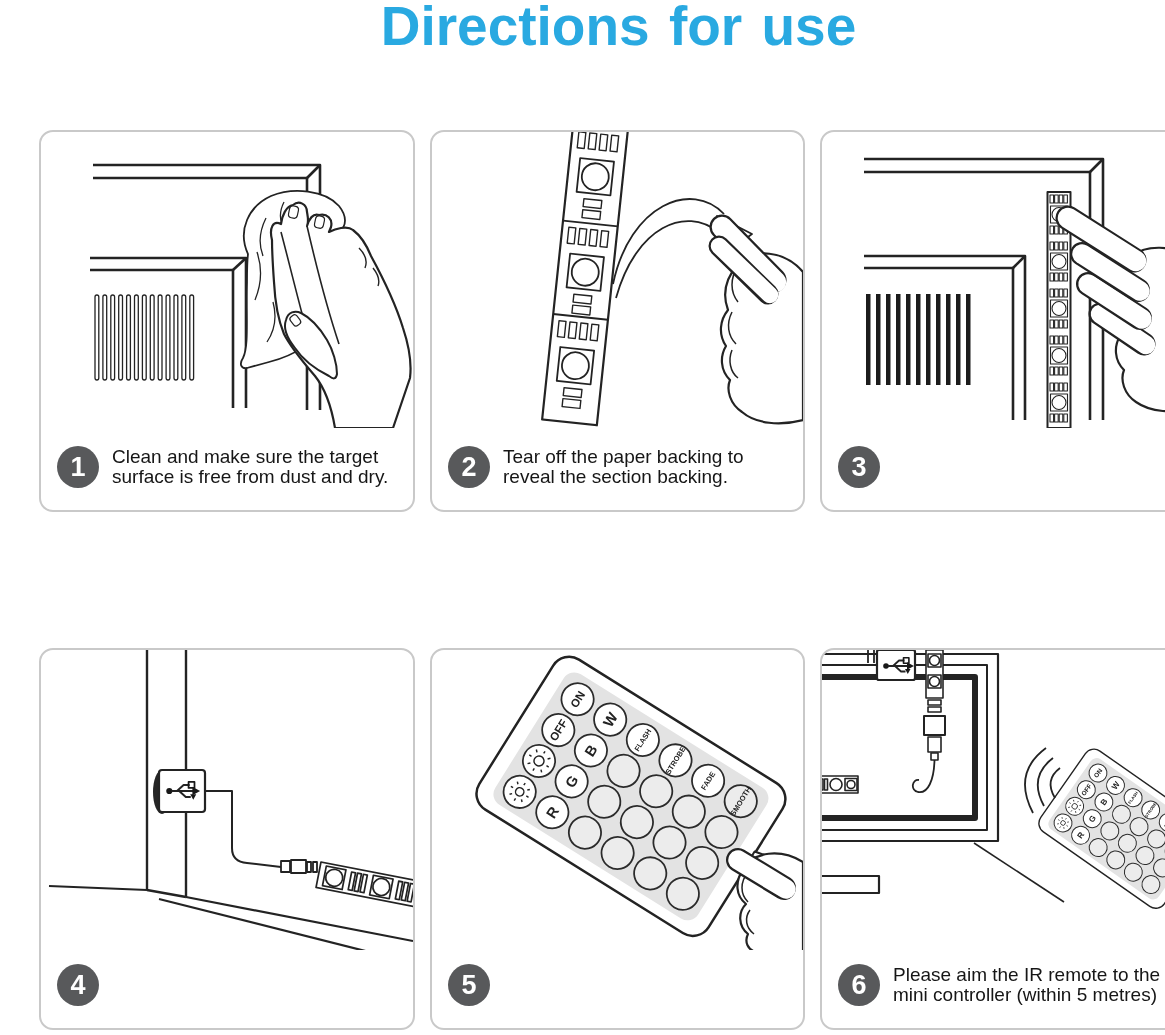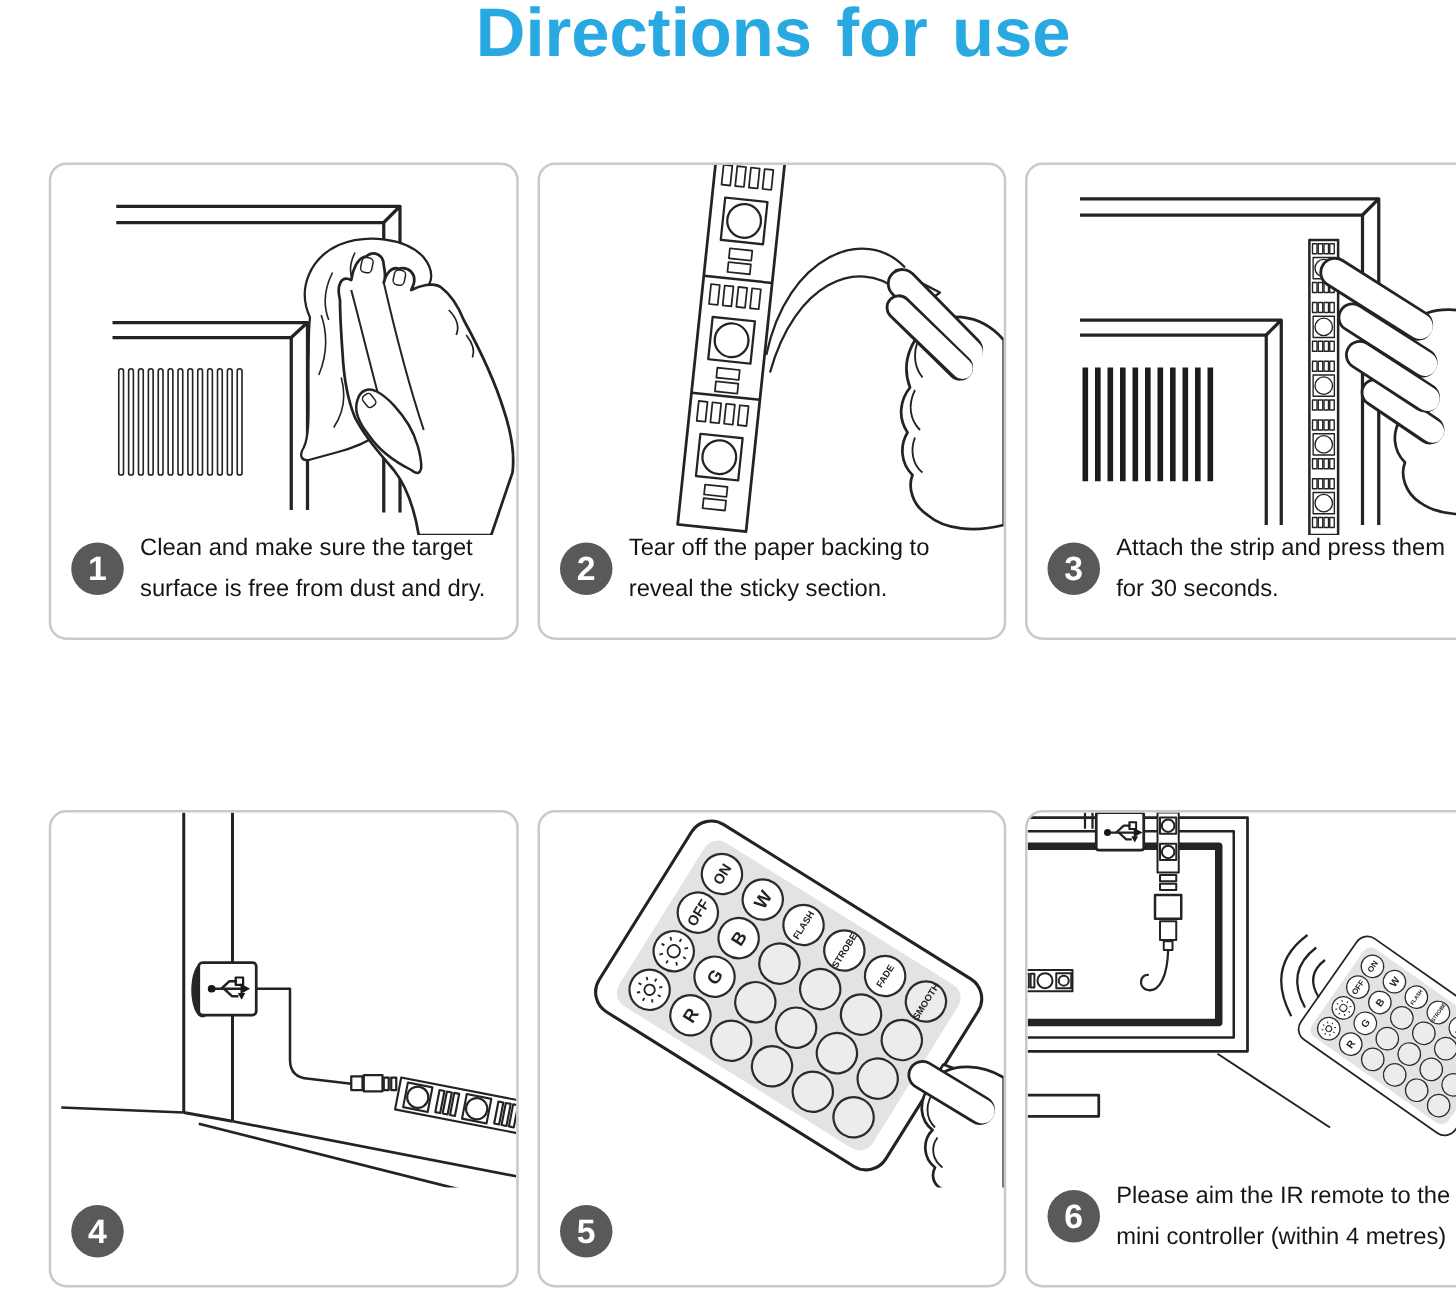--- a/index.html
+++ b/index.html
@@ -3,21 +3,21 @@
 <meta charset="utf-8">
 <style>
   html,body{margin:0;padding:0;background:#fff;width:1165px;height:1035px;font-family:"Liberation Sans",sans-serif;}
   .page{position:relative;width:1165px;height:1035px;overflow:hidden;background:#fff;margin-left:36px;}
   .title{position:absolute;top:-6px;left:0;width:100%;text-align:center;color:#29a9e1;font-size:55px;font-weight:bold;word-spacing:4px;}
   .grid{position:absolute;left:3px;top:130px;width:1159px;display:grid;grid-template-columns:376px 375px 376px;column-gap:15px;row-gap:136px;}
   .panel{height:382px;border:2px solid #c9c9c9;border-radius:14px;box-sizing:border-box;position:relative;overflow:hidden;background:#fff;}
   .illus{position:absolute;left:0;top:0;}
   .caption{position:absolute;left:16px;right:8px;bottom:22px;display:flex;align-items:center;gap:13px;}
   .step-num{flex:0 0 auto;width:42px;height:42px;border-radius:50%;background:#58595b;color:#fff;font-size:27px;font-weight:bold;display:flex;align-items:center;justify-content:center;}
-  .caption-text{font-size:19px;line-height:33px;color:#161616;white-space:pre-line;}
+  .caption-text{font-size:19px;line-height:20px;color:#161616;white-space:pre-line;}
   svg{display:block;}
   .ln{stroke:#232323;fill:none;}
   .wh{fill:#fff;stroke:#232323;}
   path,rect,circle,line{stroke-linejoin:round;}
 </style>
 </head>
 <body>
 
 <div class="page">
   <div class="title">Directions for use</div>
@@ -125,21 +125,21 @@
           </g>
           <g stroke-linecap="round">
             <line x1="287" y1="114" x2="336" y2="162" stroke="#232323" stroke-width="21"></line>
             <line x1="287" y1="114" x2="338" y2="163" stroke="#ffffff" stroke-width="16.5"></line>
           </g>
         </g>
       </svg>
       <div class="caption">
         <div class="step-num">2</div>
         <div class="caption-text">Tear off the paper backing to
-reveal the sticky section.</div>
+reveal the section backing.</div>
       </div>
     </div>
 
     <div class="panel">
       <svg class="illus" width="372" height="296" viewBox="0 0 372 296">
         <g class="ln" stroke-width="2.6">
           <path d="M42,27 H281 V288"></path>
           <path d="M42,40 H268 V288"></path>
           <path d="M281,27 L268,40"></path>
         </g>
@@ -227,22 +227,20 @@
             <line x1="260" y1="122" x2="318" y2="159" stroke="#ffffff" stroke-width="19.5"></line>
           </g>
           <g stroke-linecap="round">
             <line x1="246" y1="86" x2="312" y2="128" stroke="#232323" stroke-width="25"></line>
             <line x1="246" y1="86" x2="314" y2="129" stroke="#ffffff" stroke-width="20.5"></line>
           </g>
         </g>
       </svg>
       <div class="caption">
         <div class="step-num">3</div>
-        <div class="caption-text">Attach the strip and press them
-for 30 seconds.</div>
       </div>
     </div>
 
     <div class="panel">
       <svg class="illus" width="372" height="300" viewBox="0 0 372 300">
         <defs>
           <g id="usb-trident">
             <circle cx="3" cy="10" r="2.8" fill="#181818"></circle>
             <path d="M5,10 H26" class="ln" stroke-width="1.8"></path>
             <path d="M24,6.2 L31,10 L24,13.8 Z" fill="#181818"></path>
@@ -405,18 +403,18 @@
         <use href="#remote-body" transform="translate(212,176) rotate(-55) scale(0.58)"></use>
         <g class="ln" stroke-width="1.8">
           <path d="M233,148 Q222,130 238,118"></path>
           <path d="M222,156 Q206,127 231,108"></path>
           <path d="M211,163 Q190,123 224,98"></path>
         </g>
       </svg>
       <div class="caption">
         <div class="step-num">6</div>
         <div class="caption-text">Please aim the IR remote to the
-mini controller (within 4 metres)</div>
+mini controller (within 5 metres)</div>
       </div>
     </div>
 
   </div>
 </div>
 
 </body></html>

